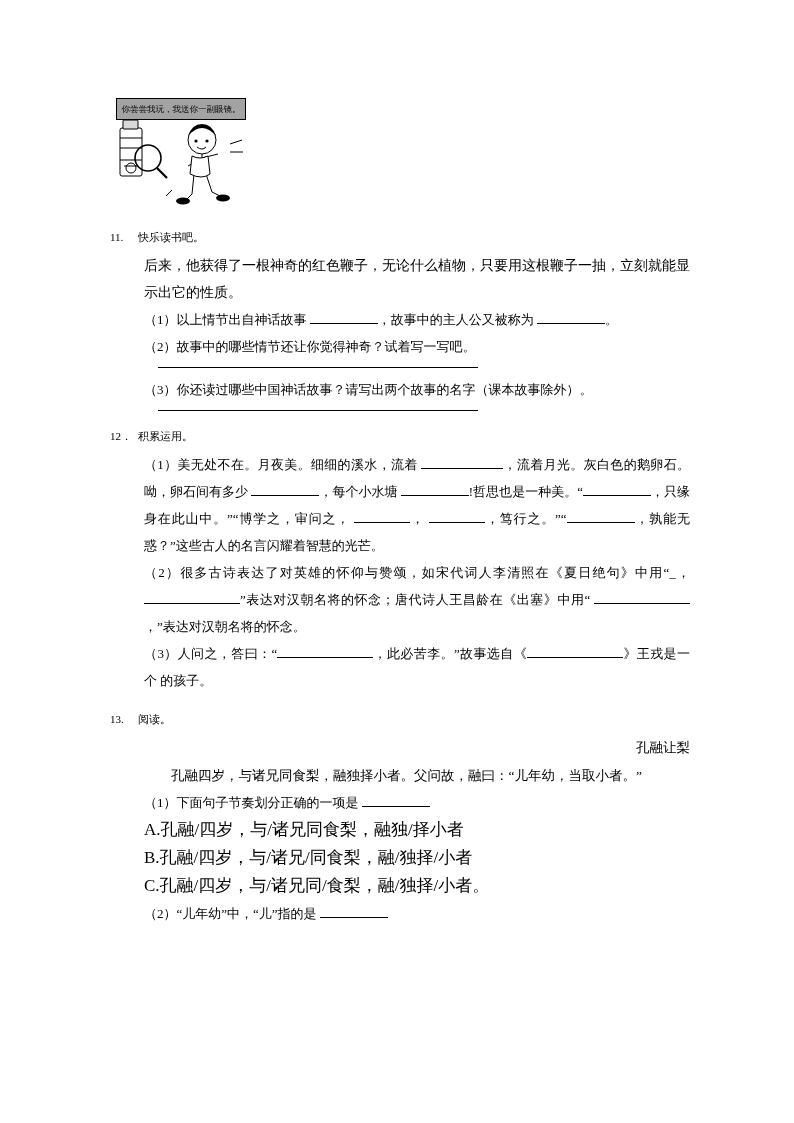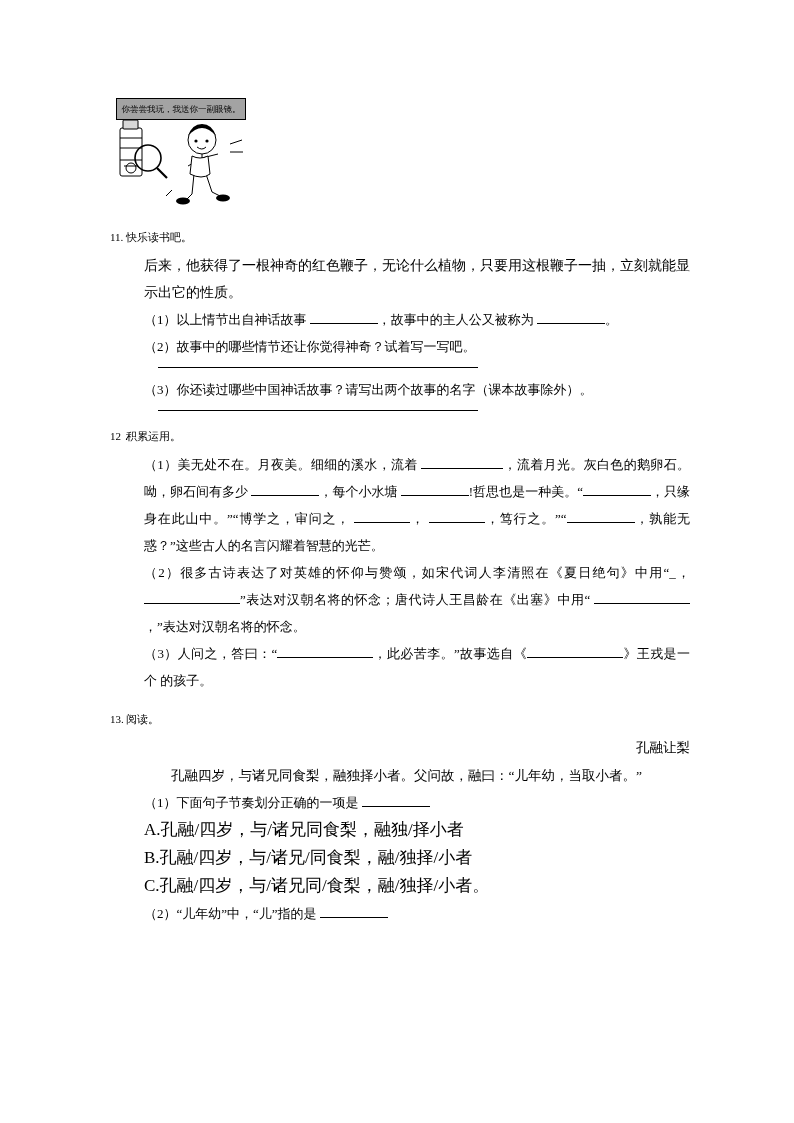--- a/index.html
+++ b/index.html
@@ -70,21 +70,21 @@
     position: relative;
   }
   .q-num {
     position: absolute;
     left: 0;
     top: 0;
     width: 34px;
     text-align: left;
   }
   .q-head-text {
-    margin-left: 16px;
+    margin-left: 28px;
     display: block;
   }
   .para {
     font-size: 14px;
     line-height: 27px;
     text-align: justify;
     margin-left: 34px;
     margin-right: 0;
   }
   .sub {

